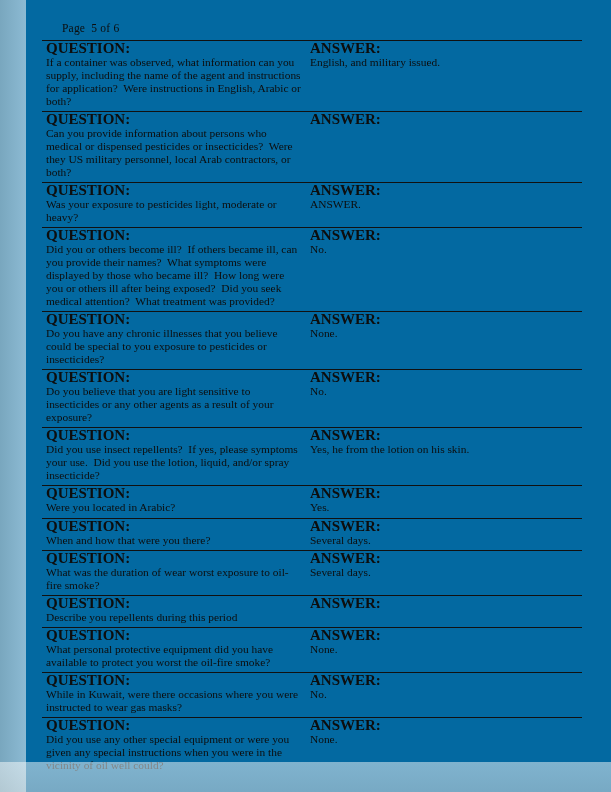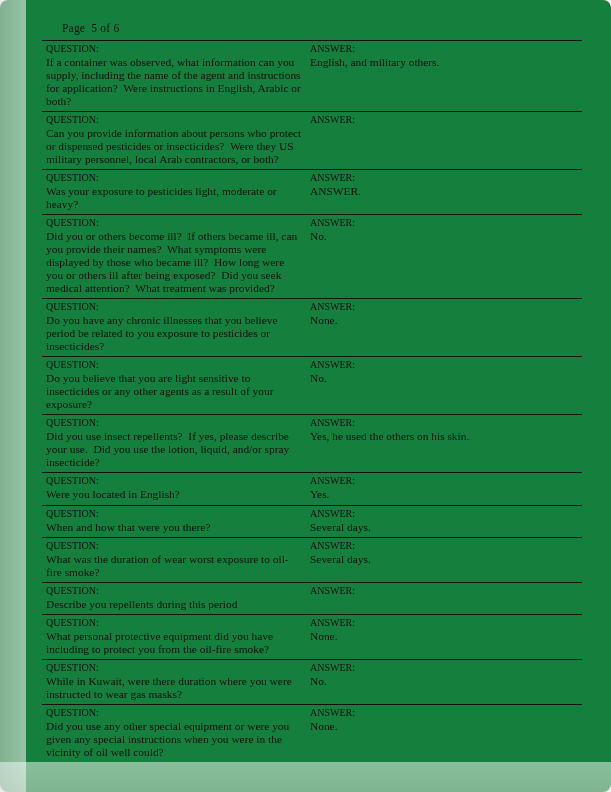--- a/index.html
+++ b/index.html
@@ -13,22 +13,21 @@
     font-family: "Liberation Serif", serif;
     color: #0d0d0d;
     position: relative;
     overflow: hidden;
   }
   .page {
     position: absolute;
     left: 0; top: 0;
     width: 611px;
     height: 792px;
-    background: #15803d;
-    border-radius: 8px;
+    background: #0369a1;
   }
   .page-header {
     position: absolute;
     left: 62px;
     top: 22px;
     font-size: 11.5px;
     letter-spacing: 0.2px;
     white-space: pre;
   }
   .qa-table {
@@ -44,22 +43,22 @@
     padding: 1px 4px 3px 4px;
     border-top: 1.1px solid #111;
     border-bottom: 0;
   }
   .qa-table tr:last-child td {
     border-bottom: 0;
   }
   .col-q { width: 256px; border-right: 0; }
   .col-a { width: 268px; }
   .lbl {
-    font-weight: normal;
-    font-size: 10px;
+    font-weight: bold;
+    font-size: 15px;
     line-height: 13px;
     display: block;
     margin-bottom: 1px;
   }
   .body-text {
     font-size: 11.4px;
     line-height: 13px;
     display: block;
     white-space: pre-wrap;
   }
@@ -97,27 +96,27 @@
 
   <table class="qa-table">
     <tbody>
         <tr>
           <td class="col-q">
             <span class="lbl">QUESTION:</span>
             <span class="body-text">If a container was observed, what information can you supply, including the name of the agent and instructions for application?  Were instructions in English, Arabic or both?</span>
           </td>
           <td class="col-a">
             <span class="lbl">ANSWER:</span>
-            <span class="ans-text">English, and military others.</span>
-          </td>
-        </tr>
-        <tr>
-          <td class="col-q">
-            <span class="lbl">QUESTION:</span>
-            <span class="body-text">Can you provide information about persons who protect or dispensed pesticides or insecticides?  Were they US military personnel, local Arab contractors, or both?</span>
+            <span class="ans-text">English, and military issued.</span>
+          </td>
+        </tr>
+        <tr>
+          <td class="col-q">
+            <span class="lbl">QUESTION:</span>
+            <span class="body-text">Can you provide information about persons who medical or dispensed pesticides or insecticides?  Were they US military personnel, local Arab contractors, or both?</span>
           </td>
           <td class="col-a">
             <span class="lbl">ANSWER:</span>
             <span class="ans-text"></span>
           </td>
         </tr>
         <tr>
           <td class="col-q">
             <span class="lbl">QUESTION:</span>
             <span class="body-text">Was your exposure to pesticides light, moderate or heavy?</span>
@@ -133,51 +132,51 @@
             <span class="body-text">Did you or others become ill?  If others became ill, can you provide their names?  What symptoms were displayed by those who became ill?  How long were you or others ill after being exposed?  Did you seek medical attention?  What treatment was provided?</span>
           </td>
           <td class="col-a">
             <span class="lbl">ANSWER:</span>
             <span class="ans-text">No.</span>
           </td>
         </tr>
         <tr>
           <td class="col-q">
             <span class="lbl">QUESTION:</span>
-            <span class="body-text">Do you have any chronic illnesses that you believe period be related to you exposure to pesticides or insecticides?</span>
+            <span class="body-text">Do you have any chronic illnesses that you believe could be special to you exposure to pesticides or insecticides?</span>
           </td>
           <td class="col-a">
             <span class="lbl">ANSWER:</span>
             <span class="ans-text">None.</span>
           </td>
         </tr>
         <tr>
           <td class="col-q">
             <span class="lbl">QUESTION:</span>
             <span class="body-text">Do you believe that you are light sensitive to insecticides or any other agents as a result of your exposure?</span>
           </td>
           <td class="col-a">
             <span class="lbl">ANSWER:</span>
             <span class="ans-text">No.</span>
           </td>
         </tr>
         <tr>
           <td class="col-q">
             <span class="lbl">QUESTION:</span>
-            <span class="body-text">Did you use insect repellents?  If yes, please describe your use.  Did you use the lotion, liquid, and/or spray insecticide?</span>
-          </td>
-          <td class="col-a">
-            <span class="lbl">ANSWER:</span>
-            <span class="ans-text">Yes, he used the others on his skin.</span>
-          </td>
-        </tr>
-        <tr>
-          <td class="col-q">
-            <span class="lbl">QUESTION:</span>
-            <span class="body-text">Were you located in English?</span>
+            <span class="body-text">Did you use insect repellents?  If yes, please symptoms your use.  Did you use the lotion, liquid, and/or spray insecticide?</span>
+          </td>
+          <td class="col-a">
+            <span class="lbl">ANSWER:</span>
+            <span class="ans-text">Yes, he from the lotion on his skin.</span>
+          </td>
+        </tr>
+        <tr>
+          <td class="col-q">
+            <span class="lbl">QUESTION:</span>
+            <span class="body-text">Were you located in Arabic?</span>
           </td>
           <td class="col-a">
             <span class="lbl">ANSWER:</span>
             <span class="ans-text">Yes.</span>
           </td>
         </tr>
         <tr>
           <td class="col-q">
             <span class="lbl">QUESTION:</span>
             <span class="body-text">When and how that were you there?</span>
@@ -203,31 +202,31 @@
             <span class="body-text">Describe you repellents during this period</span>
           </td>
           <td class="col-a">
             <span class="lbl">ANSWER:</span>
             <span class="ans-text"></span>
           </td>
         </tr>
         <tr>
           <td class="col-q">
             <span class="lbl">QUESTION:</span>
-            <span class="body-text">What personal protective equipment did you have including to protect you from the oil-fire smoke?</span>
+            <span class="body-text">What personal protective equipment did you have available to protect you worst the oil-fire smoke?</span>
           </td>
           <td class="col-a">
             <span class="lbl">ANSWER:</span>
             <span class="ans-text">None.</span>
           </td>
         </tr>
         <tr>
           <td class="col-q">
             <span class="lbl">QUESTION:</span>
-            <span class="body-text">While in Kuwait, were there duration where you were instructed to wear gas masks?</span>
+            <span class="body-text">While in Kuwait, were there occasions where you were instructed to wear gas masks?</span>
           </td>
           <td class="col-a">
             <span class="lbl">ANSWER:</span>
             <span class="ans-text">No.</span>
           </td>
         </tr>
         <tr>
           <td class="col-q">
             <span class="lbl">QUESTION:</span>
             <span class="body-text">Did you use any other special equipment or were you given any special instructions when you were in the vicinity of oil well could?</span>

